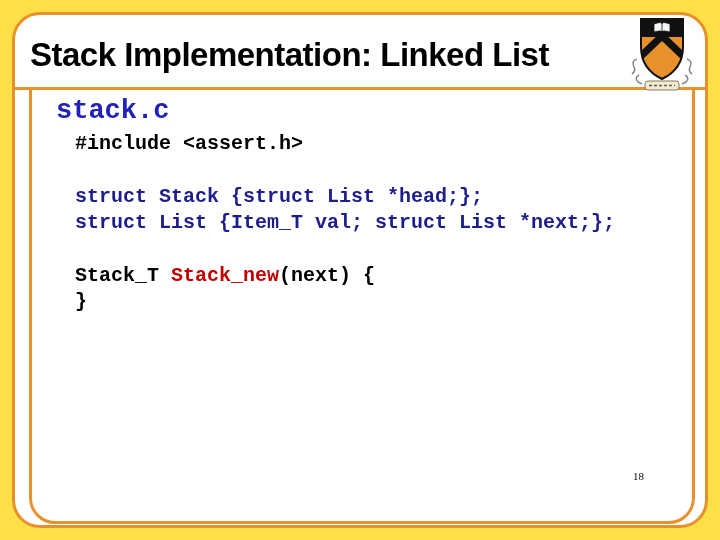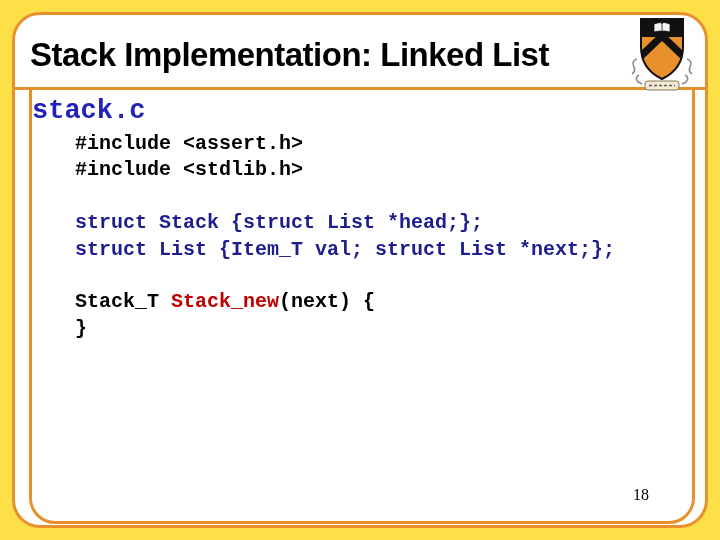--- a/index.html
+++ b/index.html
@@ -24,37 +24,37 @@
     border:3px solid var(--c-border);border-radius:3px 3px 26px 26px;
     background:#ffffff;
   }
   .slide-title{
     position:absolute;left:30px;top:36px;width:580px;
     font-size:33px;font-weight:bold;color:var(--c-black);
     letter-spacing:-0.5px;white-space:nowrap;
   }
   .logo{position:absolute;left:629px;top:13px;width:66px;height:82px;z-index:5;}
   .code-heading{
-    position:absolute;left:32px;top:96px;
+    position:absolute;left:56px;top:96px;
     font-family:"Liberation Mono","DejaVu Sans Mono",monospace;
     font-size:27px;font-weight:bold;color:var(--c-heading);white-space:pre;
   }
   .code-block{
     position:absolute;left:75px;top:131px;
     font-family:"Liberation Mono","DejaVu Sans Mono",monospace;
     font-size:20px;font-weight:bold;line-height:26.4px;
   }
   .code-line{white-space:pre;height:26.4px;}
   .seg-black{color:var(--c-black);}
   .seg-navy{color:var(--c-navy);}
   .seg-red{color:var(--c-red);}
   .seg-green{color:var(--c-green);}
   .page-number{
-    position:absolute;left:633px;top:486px;width:30px;
-    font-family:"Liberation Serif",serif;font-size:16px;color:var(--c-black);
+    position:absolute;left:633px;top:470px;width:30px;
+    font-family:"Liberation Serif",serif;font-size:11px;color:var(--c-black);
     text-align:left;
   }
 </style>
 </head>
 <body>
 
 <div id="slide">
 
   <div class="outer-box"></div>
   <div class="title-divider"></div>
@@ -87,21 +87,20 @@
 
       <rect x="16" y="68" width="34" height="9" rx="3" fill="#f2ead8" stroke="#8a7a50" stroke-width="1"></rect>
       <line x1="20" y1="72.5" x2="46" y2="72.5" stroke="#6b5d3c" stroke-width="1.4" stroke-dasharray="3 2"></line>
     </svg>
   </div>
 
   <div class="code-heading">stack.c</div>
 
   <div class="code-block">
       <div class="code-line"><span class="seg-black">#include &lt;assert.h&gt;</span></div>
-      <div class="code-line"><span class="seg-black">#include &lt;stdlib.h&gt;</span></div>
       <div class="code-line">&nbsp;</div>
       <div class="code-line"><span class="seg-navy">struct Stack {struct List *head;};</span></div>
       <div class="code-line"><span class="seg-navy">struct List {Item_T val; struct List *next;};</span></div>
       <div class="code-line">&nbsp;</div>
       <div class="code-line"><span class="seg-black">Stack_T </span><span class="seg-red">Stack_new</span><span class="seg-black">(next) {</span></div>
       <div class="code-line"><span class="seg-black">}</span></div>
     </div>
 
   <div class="page-number">18</div>
 

